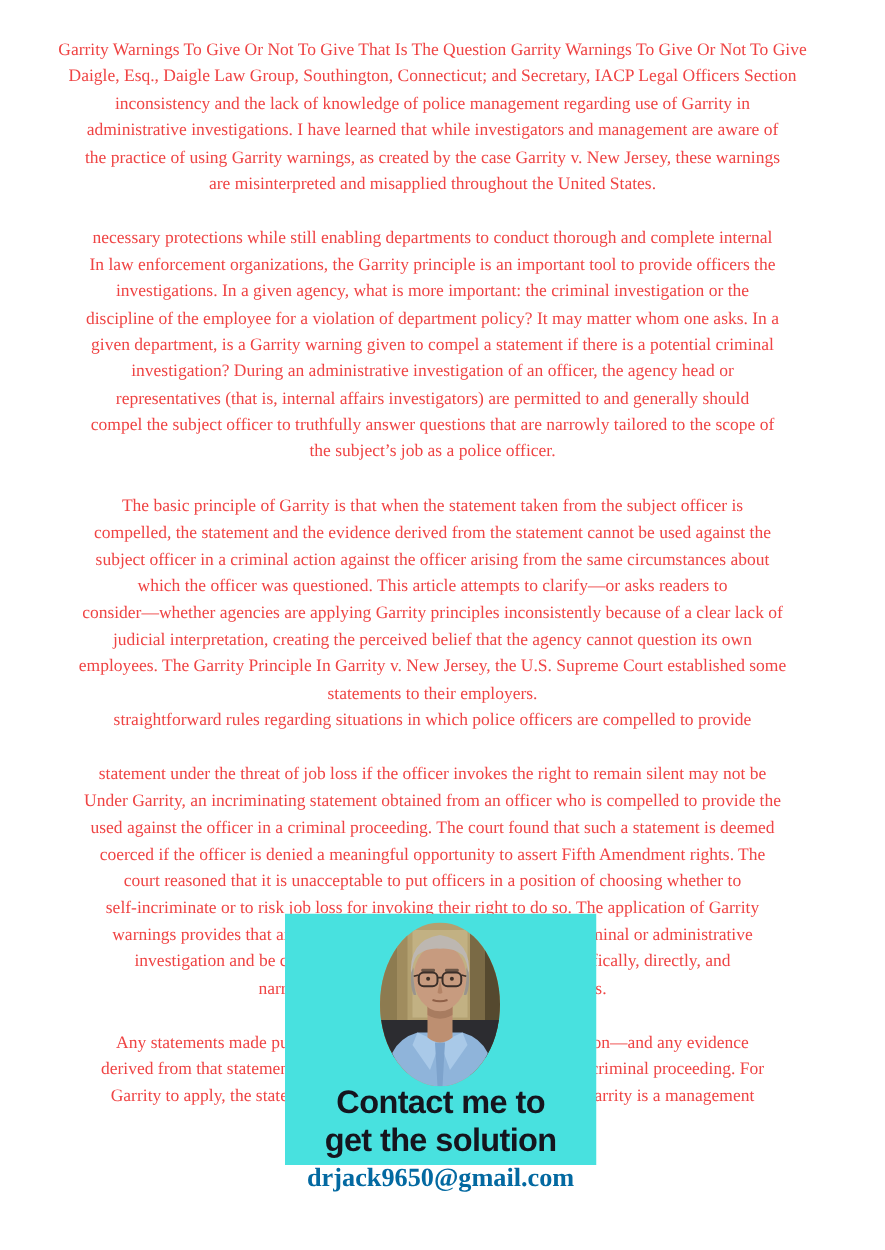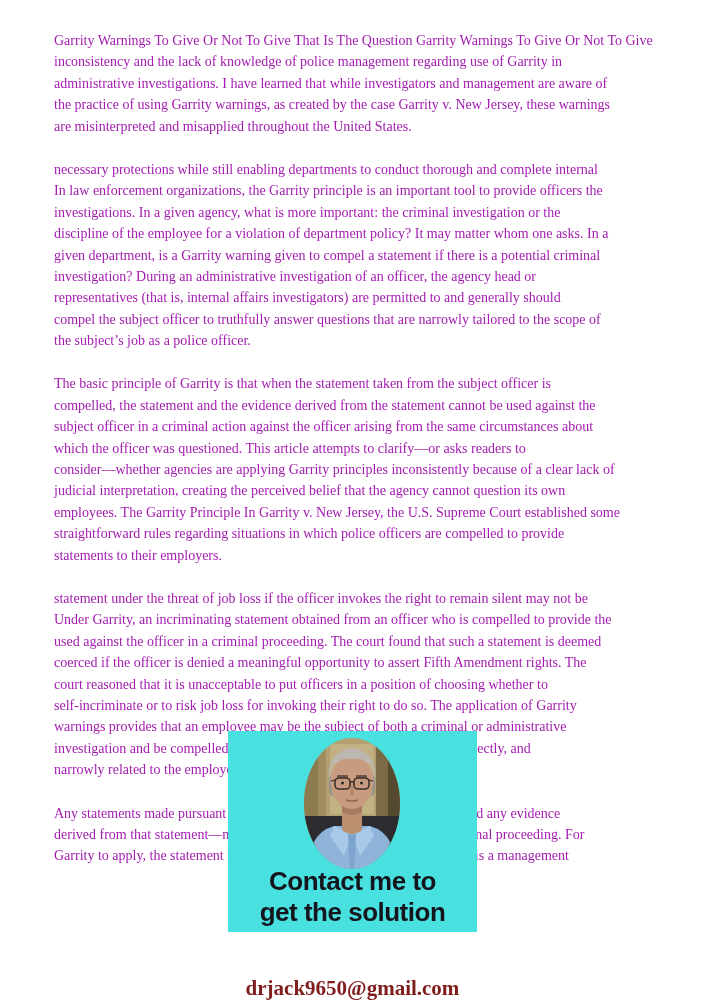--- a/index.html
+++ b/index.html
@@ -5,24 +5,25 @@
   html, body { margin: 0; padding: 0; }
   body {
     width: 708px; height: 1000px;
     background: #ffffff;
     position: relative;
     overflow: hidden;
     font-family: "Liberation Serif", serif;
   }
   .article {
     position: absolute;
-    left: 54px; top: 30px;
+    left: 29px; top: 30px;
     width: 634px;
-    color: #a21caf;
+    color: #ef4444;
     font-size: 14px;
+    text-align: center;
   }
   .para { margin: 0 0 22px 0; }
   .line {
     white-space: nowrap;
     line-height: 21.4px;
     height: 21.4px;
   }
   .promo {
     position: absolute;
     left: 228px; top: 731px;
@@ -54,20 +55,21 @@
     font-size: 21px;
     color: #000000;
   }
 </style>
 </head>
 <body style="background: rgb(255, 255, 255);">
 
 <main class="article">
     <div class="para">
       <div class="line">Garrity Warnings To Give Or Not To Give That Is The Question Garrity Warnings To Give Or Not To Give</div>
+      <div class="line">Daigle, Esq., Daigle Law Group, Southington, Connecticut; and Secretary, IACP Legal Officers Section</div>
       <div class="line">inconsistency and the lack of knowledge of police management regarding use of Garrity in</div>
       <div class="line">administrative investigations. I have learned that while investigators and management are aware of</div>
       <div class="line">the practice of using Garrity warnings, as created by the case Garrity v. New Jersey, these warnings</div>
       <div class="line">are misinterpreted and misapplied throughout the United States.</div>
     </div>
     <div class="para">
       <div class="line">necessary protections while still enabling departments to conduct thorough and complete internal</div>
       <div class="line">In law enforcement organizations, the Garrity principle is an important tool to provide officers the</div>
       <div class="line">investigations. In a given agency, what is more important: the criminal investigation or the</div>
       <div class="line">discipline of the employee for a violation of department policy? It may matter whom one asks. In a</div>
@@ -78,22 +80,22 @@
       <div class="line">the subject’s job as a police officer.</div>
     </div>
     <div class="para">
       <div class="line">The basic principle of Garrity is that when the statement taken from the subject officer is</div>
       <div class="line">compelled, the statement and the evidence derived from the statement cannot be used against the</div>
       <div class="line">subject officer in a criminal action against the officer arising from the same circumstances about</div>
       <div class="line">which the officer was questioned. This article attempts to clarify—or asks readers to</div>
       <div class="line">consider—whether agencies are applying Garrity principles inconsistently because of a clear lack of</div>
       <div class="line">judicial interpretation, creating the perceived belief that the agency cannot question its own</div>
       <div class="line">employees. The Garrity Principle In Garrity v. New Jersey, the U.S. Supreme Court established some</div>
+      <div class="line">statements to their employers.</div>
       <div class="line">straightforward rules regarding situations in which police officers are compelled to provide</div>
-      <div class="line">statements to their employers.</div>
     </div>
     <div class="para">
       <div class="line">statement under the threat of job loss if the officer invokes the right to remain silent may not be</div>
       <div class="line">Under Garrity, an incriminating statement obtained from an officer who is compelled to provide the</div>
       <div class="line">used against the officer in a criminal proceeding. The court found that such a statement is deemed</div>
       <div class="line">coerced if the officer is denied a meaningful opportunity to assert Fifth Amendment rights. The</div>
       <div class="line">court reasoned that it is unacceptable to put officers in a position of choosing whether to</div>
       <div class="line">self-incriminate or to risk job loss for invoking their right to do so. The application of Garrity</div>
       <div class="line">warnings provides that an employee may be the subject of both a criminal or administrative</div>
       <div class="line">investigation and be compelled to answer questions that are specifically, directly, and</div>
@@ -152,14 +154,14 @@
 
         <path d="M48 46 L50 56 Q48 58 46 56 Z" fill="#b38366"></path>
         <path d="M42 62 Q48 64 54 62" stroke="#8f6048" stroke-width="1.5" fill="none"></path>
       </g>
     </svg>
   </div>
   <div class="headline" style="color: rgb(21, 21, 30);">
     <span>Contact me to</span><br>
     <span>get the solution</span>
   </div>
-  <div class="email" style="color: #7f1d1d; margin-top: 46px;">drjack9650@gmail.com</div>
+  <div class="email" style="color: #0369a1;">drjack9650@gmail.com</div>
 </div>
 
 </body></html>

